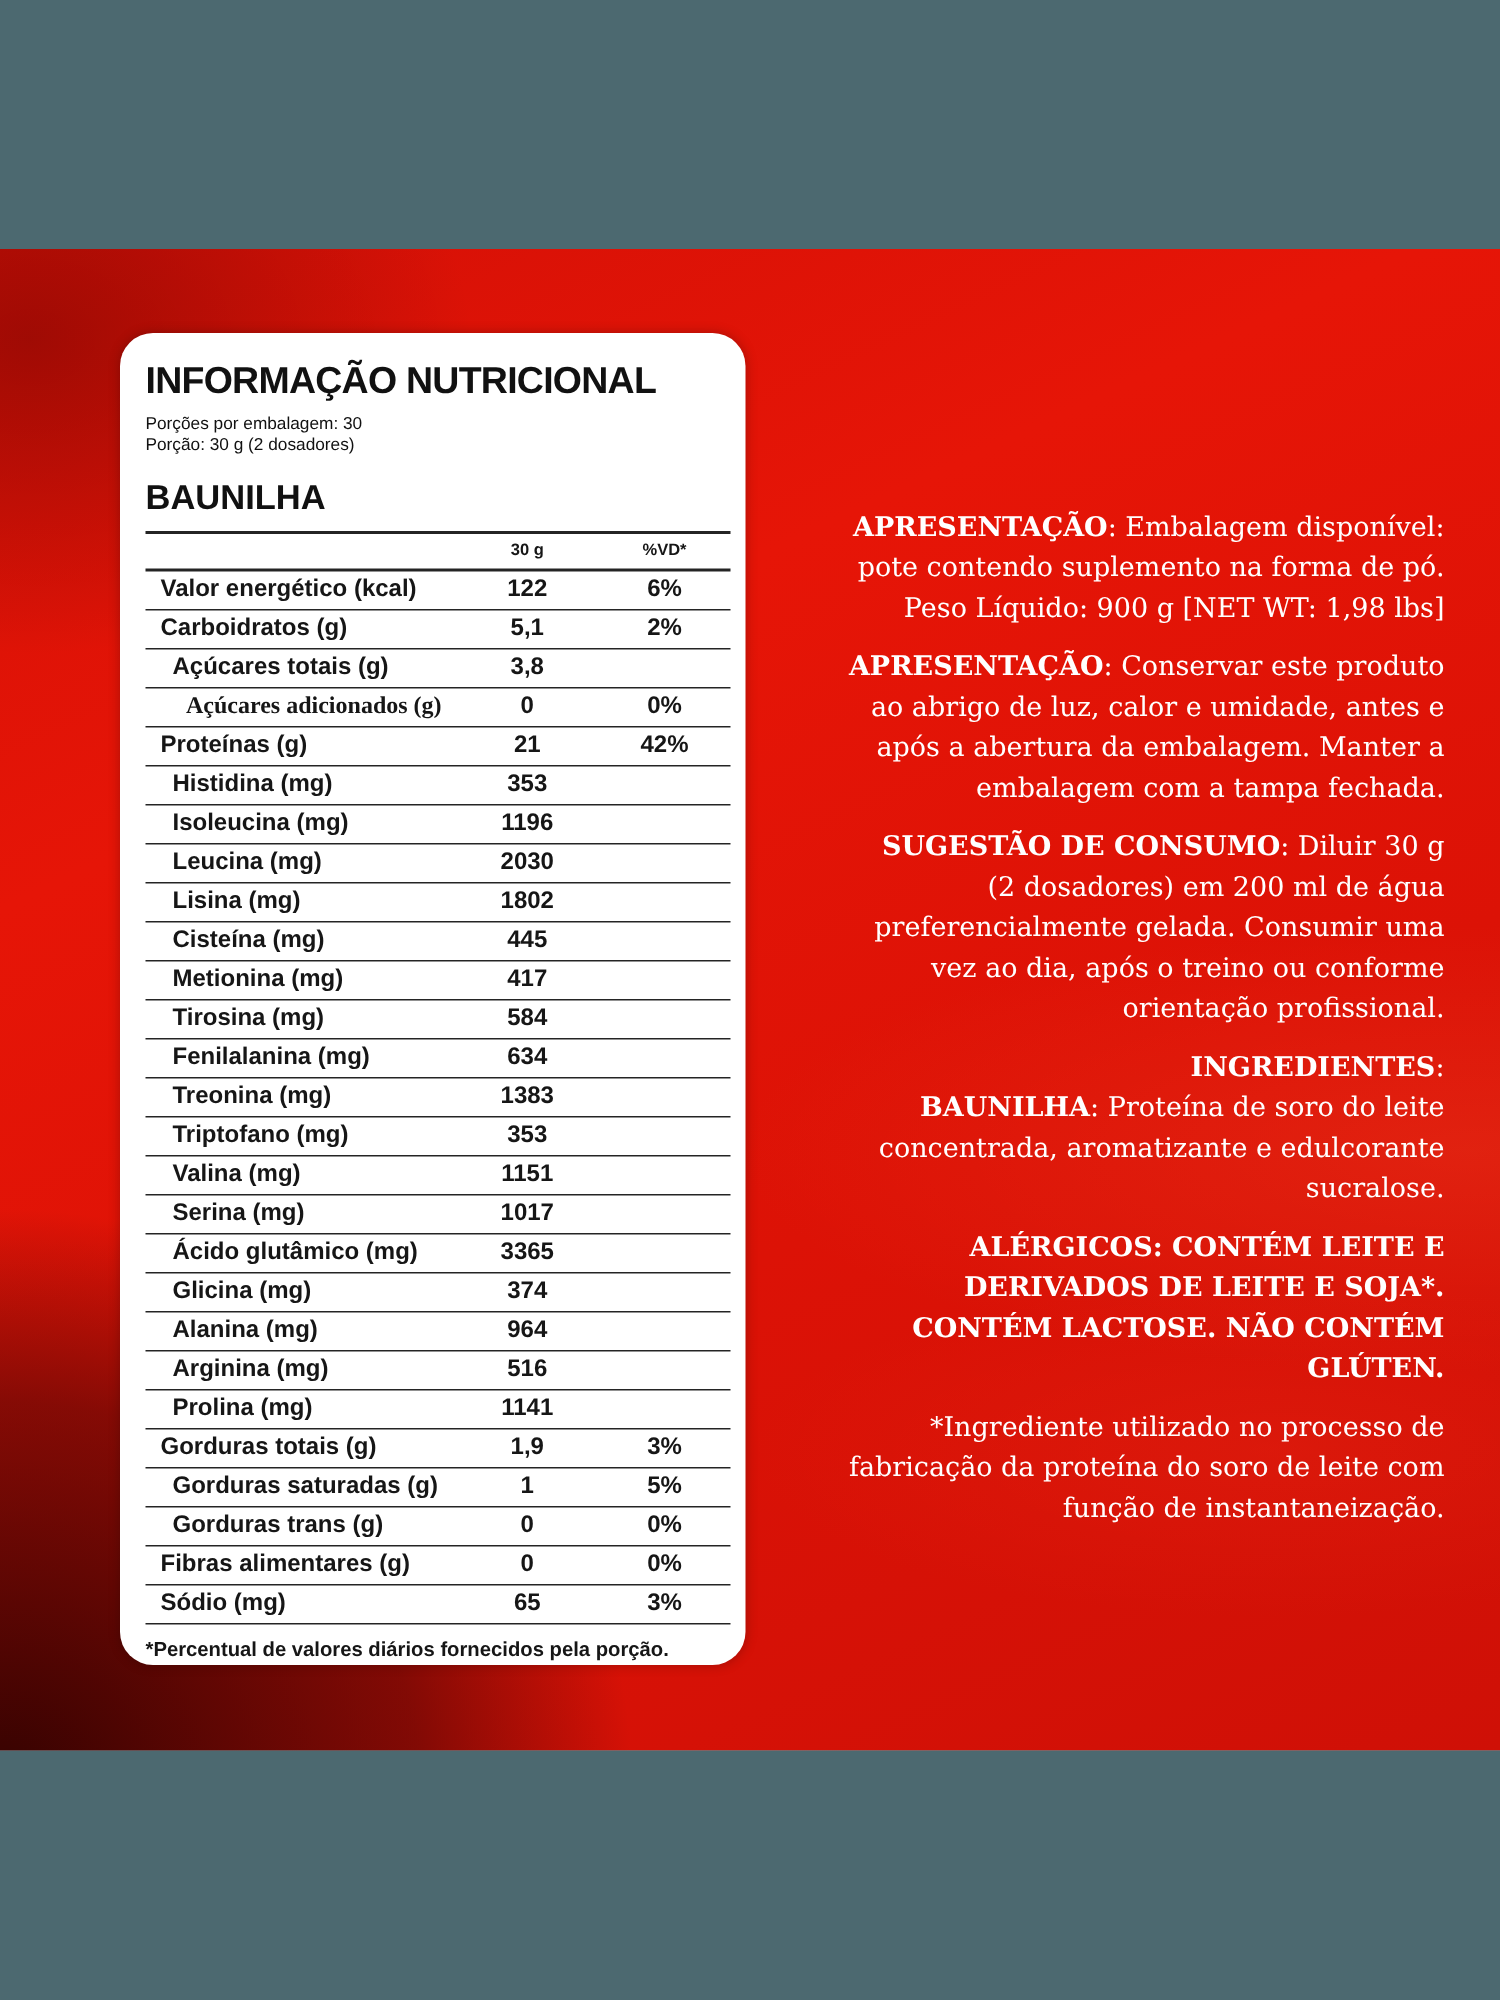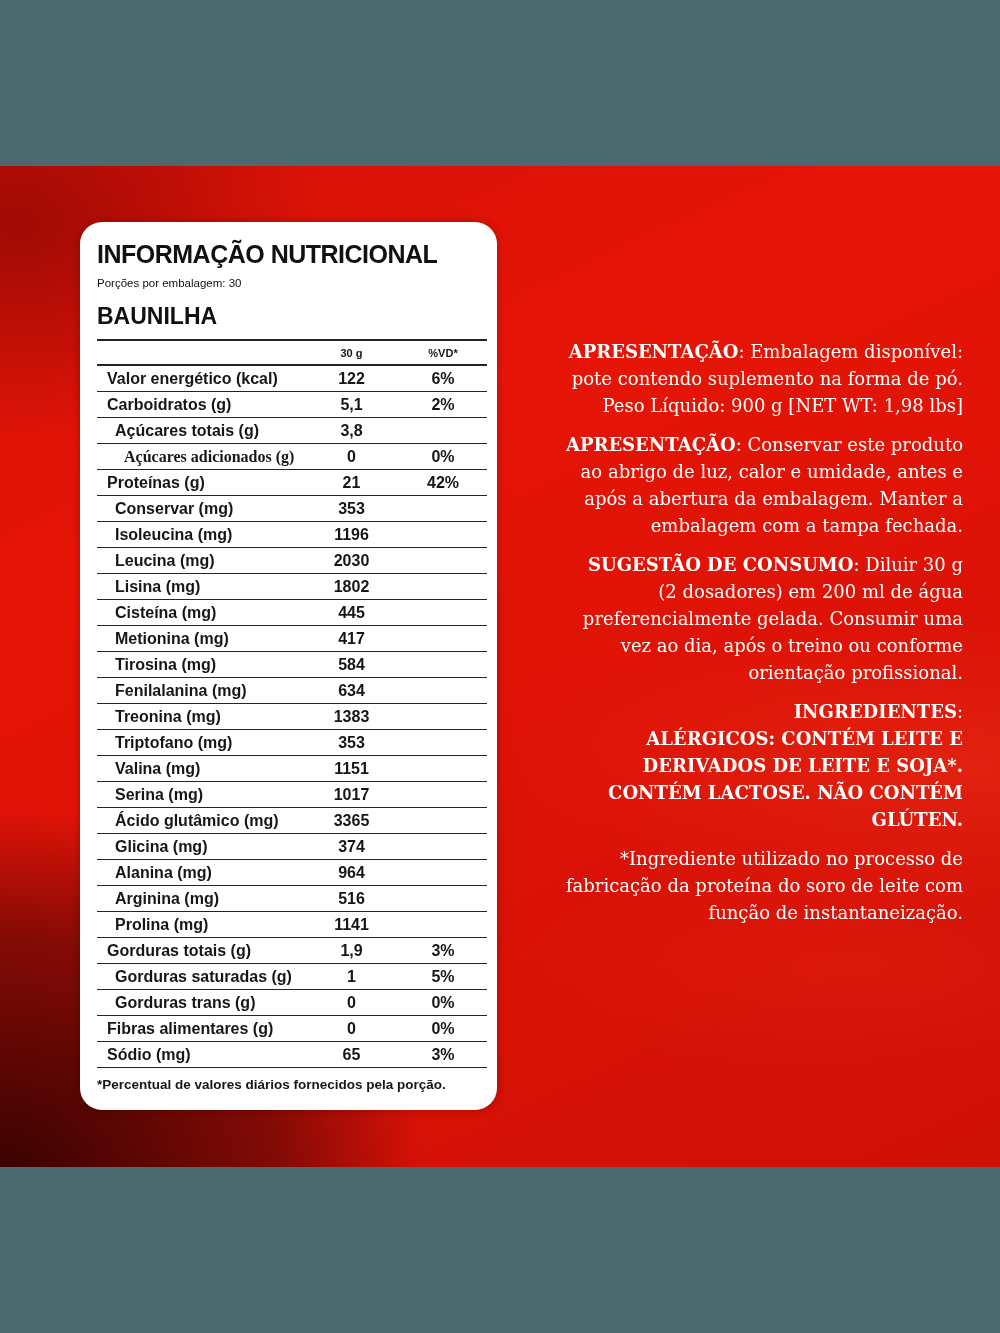--- a/index.html
+++ b/index.html
@@ -49,20 +49,21 @@
 
 <div class="canvas">
   <div class="band top"></div>
 
   <div class="red-area">
 
     <div class="panel">
       <h1>INFORMAÇÃO NUTRICIONAL</h1>
       <div class="servings">
         <div>Porções por embalagem: 30</div>
+        <div>Porção: 30 g (2 dosadores)</div>
       </div>
       <h2>BAUNILHA</h2>
 
       <div class="ntable">
         <div class="trow thead">
           <span class="lbl"></span>
           <span class="amt">30 g</span>
           <span class="dv">%VD*</span>
         </div>
         <div id="rows-host">
@@ -85,21 +86,21 @@
               <span class="lbl">Açúcares adicionados (g)</span>
               <span class="amt">0</span>
               <span class="dv">0%</span>
             </div>
             <div class="trow ind0">
               <span class="lbl">Proteínas (g)</span>
               <span class="amt">21</span>
               <span class="dv">42%</span>
             </div>
             <div class="trow ind1">
-              <span class="lbl">Conservar (mg)</span>
+              <span class="lbl">Histidina (mg)</span>
               <span class="amt">353</span>
               <span class="dv"></span>
             </div>
             <div class="trow ind1">
               <span class="lbl">Isoleucina (mg)</span>
               <span class="amt">1196</span>
               <span class="dv"></span>
             </div>
             <div class="trow ind1">
               <span class="lbl">Leucina (mg)</span>
@@ -207,20 +208,21 @@
       <div class="footnote">*Percentual de valores diários fornecidos pela porção.</div>
     </div>
 
     <div class="info" id="info-host">
         <p class="section"><strong>APRESENTAÇÃO</strong><span>: Embalagem disponível: pote contendo suplemento na forma de pó.
 Peso Líquido: 900 g [NET WT: 1,98 lbs]</span></p>
         <p class="section"><strong>APRESENTAÇÃO</strong><span>: Conservar este produto ao abrigo de luz, calor e umidade, antes e após a abertura da embalagem. Manter a embalagem com a tampa fechada.</span></p>
         <p class="section"><strong>SUGESTÃO DE CONSUMO</strong><span>: Diluir 30 g
 (2 dosadores) em 200 ml de água preferencialmente gelada. Consumir uma vez ao dia, após o treino ou conforme orientação profissional.</span></p>
         <p class="section tight"><strong>INGREDIENTES</strong><span>:</span></p>
+        <p class="section"><strong>BAUNILHA</strong><span>: Proteína de soro do leite concentrada, aromatizante e edulcorante sucralose.</span></p>
         <p class="section"><strong>ALÉRGICOS: CONTÉM LEITE E DERIVADOS DE LEITE E SOJA*. CONTÉM LACTOSE.  NÃO CONTÉM GLÚTEN.</strong><span></span></p>
         <p class="section"><strong></strong><span>*Ingrediente utilizado no processo de fabricação da proteína do soro de leite com função de instantaneização.</span></p>
       </div>
 
   </div>
 
   <div class="band bottom"></div>
 </div>
 
 </body></html>

